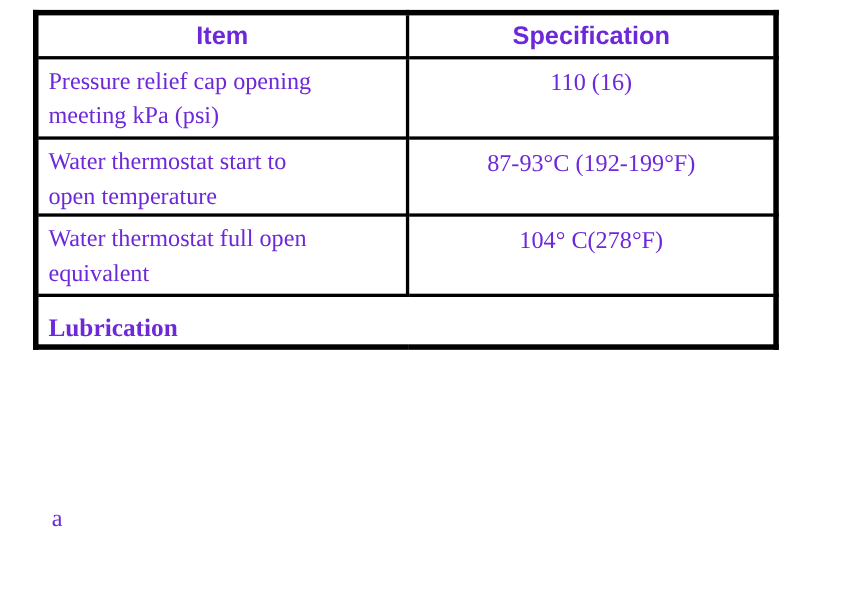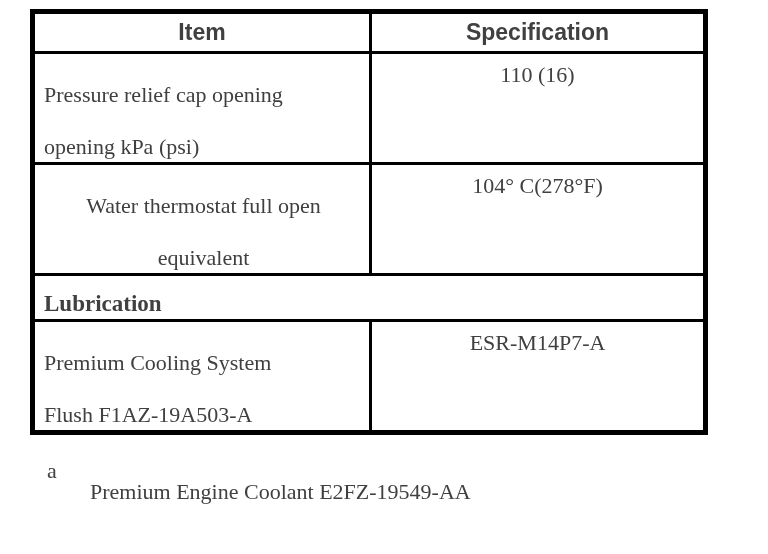--- a/index.html
+++ b/index.html
@@ -5,21 +5,21 @@
   html, body {
     margin: 0;
     padding: 0;
     background: #ffffff;
   }
   .page {
     position: relative;
     width: 768px;
     height: 554px;
     background: #ffffff;
-    color: #404040;
+    color: #6d28d9;
     font-family: "Liberation Serif", serif;
     overflow: hidden;
   }
   table.spec-table {
     position: absolute;
     left: 30px;
     top: 9px;
     width: 673px;
     border-collapse: collapse;
     table-layout: fixed;
@@ -51,32 +51,32 @@
   }
   td.spec-cell {
     text-align: center;
     vertical-align: top;
     padding: 7px 4px 4px 4px;
     font-size: 22px;
     line-height: 28px;
   }
   tr.row-0 td { height: 73px; }
   tr.row-1 td { height: 70px; }
-  tr.row-2 td { height: 73px; text-align: center; }
+  tr.row-2 td { height: 73px; }
   tr.section-row td {
     height: 38px;
     font-weight: bold;
     font-size: 23px;
     text-align: left;
     vertical-align: middle;
     padding: 15px 0 2px 9px;
   }
   tr.row-4 td { height: 76px; }
   tr.row-5 td { height: 71px; }
-  .ln { display: block; margin-top: 21px; }
+  .ln { display: block; }
   .footnote {
     position: absolute;
     left: 30px;
     top: 456px;
     width: 710px;
     display: flex;
     font-size: 22px;
     line-height: 29px;
   }
   .fn-marker {
@@ -99,49 +99,48 @@
     </colgroup>
     <tbody>
       <tr class="header-row">
         <th class="hdr">Item</th>
         <th class="hdr">Specification</th>
       </tr>
 
       <tr class="row-0">
         <td class="item-cell">
           <span class="ln">Pressure relief cap opening</span>
-          <span class="ln">opening kPa (psi)</span>
+          <span class="ln">meeting kPa (psi)</span>
         </td>
         <td class="spec-cell">110 (16)</td>
       </tr>
 
+      <tr class="row-1">
+        <td class="item-cell">
+          <span class="ln">Water thermostat start to</span>
+          <span class="ln">open temperature</span>
+        </td>
+        <td class="spec-cell">87-93°C (192-199°F)</td>
+      </tr>
 
       <tr class="row-2">
         <td class="item-cell">
           <span class="ln">Water thermostat full open</span>
           <span class="ln">equivalent</span>
         </td>
         <td class="spec-cell">104° C(278°F)</td>
       </tr>
 
       <tr class="section-row">
         <td colspan="2">Lubrication</td>
       </tr>
 
-      <tr class="row-4">
-        <td class="item-cell">
-          <span class="ln">Premium Cooling System</span>
-          <span class="ln">Flush F1AZ-19A503-A</span>
-        </td>
-        <td class="spec-cell">ESR-M14P7-A</td>
-      </tr>
 
     </tbody>
   </table>
 
   <div class="footnote">
     <span class="fn-marker">a</span>
     <span class="fn-text">
-      <span class="ln">Premium Engine Coolant E2FZ-19549-AA</span>
     </span>
   </div>
 
 </div>
 
 </body></html>

